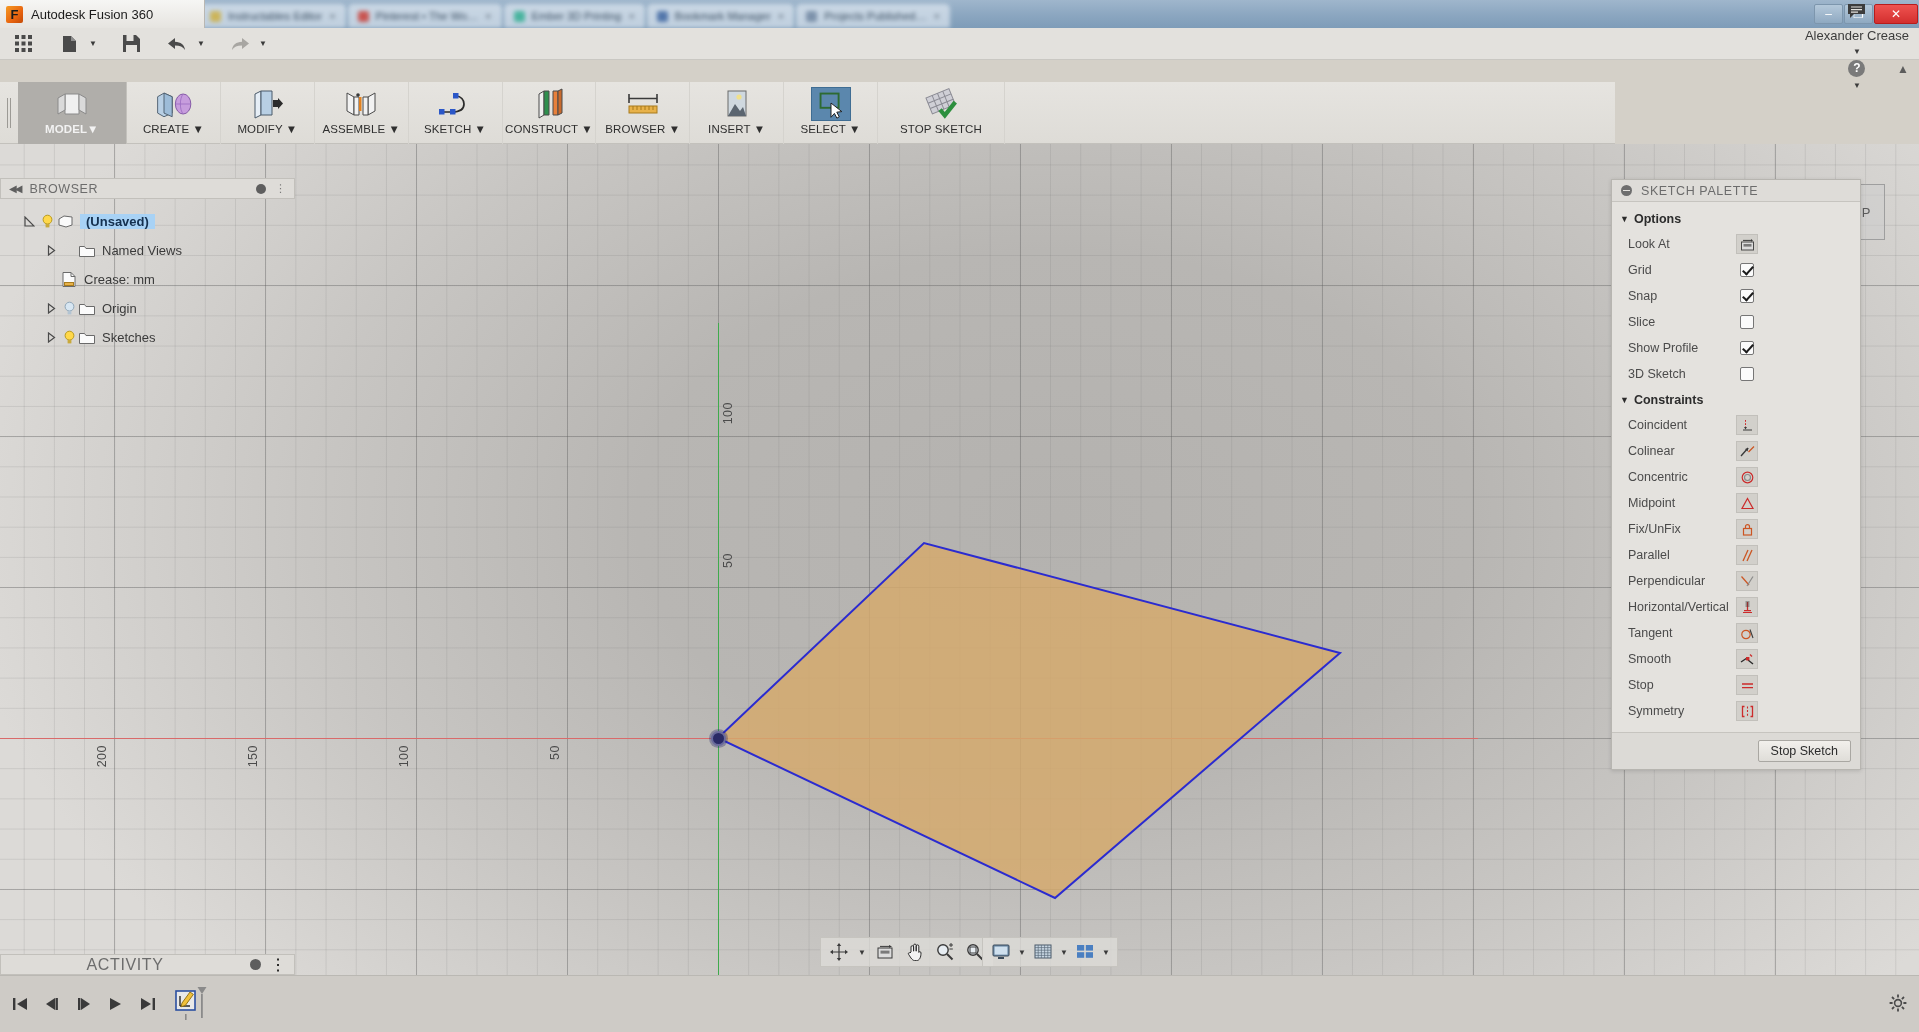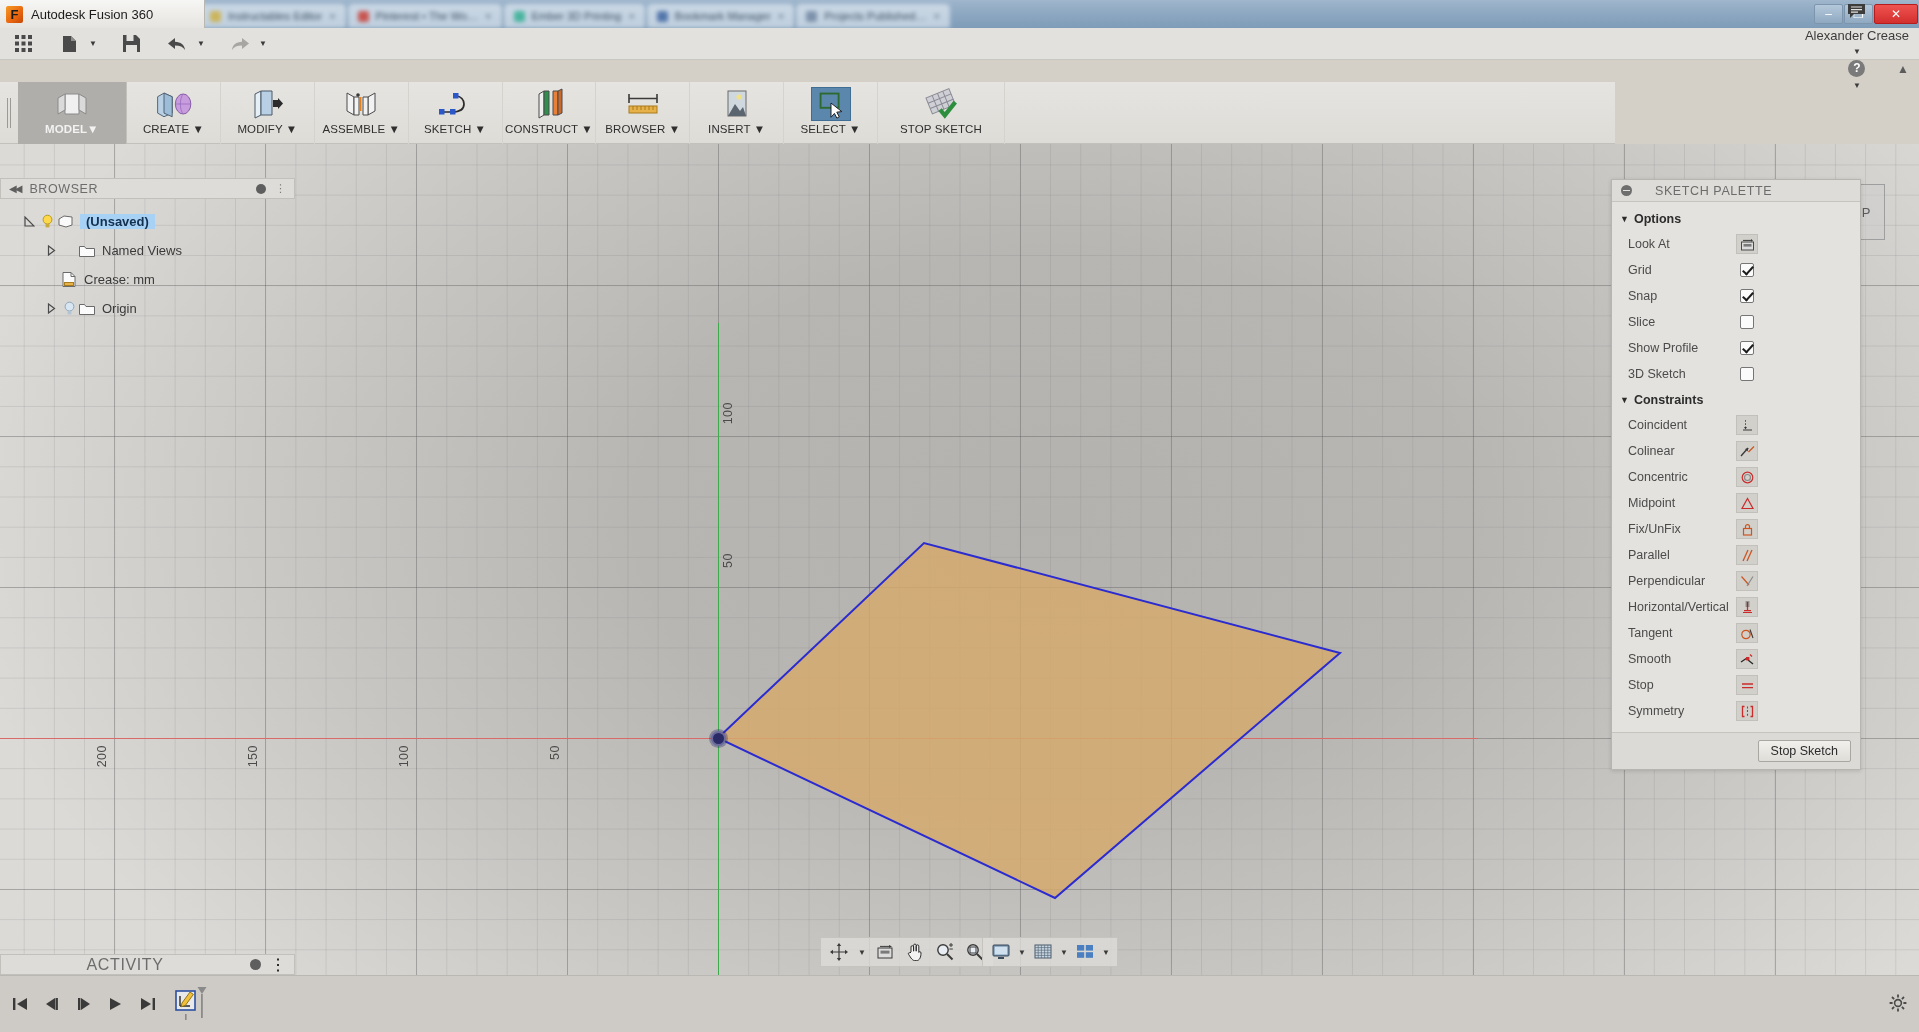--- a/index.html
+++ b/index.html
@@ -154,21 +154,21 @@
     font-size: 13px; color: #5b5b5b; letter-spacing: .5px;
   }
 
   
   .palette {
     position: absolute; right: 58px; top: 35px; width: 250px;
     background: #e4e2de; border: 1px solid #b7b5b0;
     box-shadow: 0 1px 4px rgba(0,0,0,.14);
   }
   .pal-head {
-    height: 22px; display: flex; align-items: center; gap: 23px; padding: 0 9px;
+    height: 22px; display: flex; align-items: center; gap: 9px; padding: 0 9px;
     background: #dedcd8; border-bottom: 1px solid #c6c4bf;
   }
   .pal-head .dot {
     width: 11px; height: 11px; border-radius: 50%; background: #6e6e6e;
     position: relative;
   }
   .pal-head .dot::after { content:""; position:absolute; left:2px; top:5px; width:7px; height:1px; background:#e4e2de; }
   .pal-title { font-size: 12.5px; color: #6c6c6c; letter-spacing: .6px; }
 
   .pal-body { padding: 4px 0 8px 0; background: #e0dedа; }
@@ -872,20 +872,39 @@
             </svg>
         </span>
         <span class="tw">
           <svg width="16" height="13" viewBox="0 0 16 13">
               <path d="M.5 2.5h5l1.5 2h8.5v8H.5z" fill="#fbfbfb" stroke="#6a6a6a"></path>
             </svg>
         </span>
         <span class="tlabel">Origin</span>
       </div>
 
+      <div class="trow" style="padding-left:42px">
+        <span class="tw">
+          <svg width="9" height="11" viewBox="0 0 9 11">
+              <path d="M1.5 1l6 4.5-6 4.5z" fill="none" stroke="#4a4a4a" stroke-width="1.2"></path>
+            </svg>
+        </span>
+        <span class="tw">
+          <svg width="13" height="15" viewBox="0 0 13 15">
+              <circle cx="6.5" cy="5.6" r="4.4" fill="#ffd84a" stroke="#b89a1f"></circle>
+              <rect x="4.6" y="10" width="3.8" height="3.4" fill="#c9a93a"></rect>
+            </svg>
+        </span>
+        <span class="tw">
+          <svg width="16" height="13" viewBox="0 0 16 13">
+              <path d="M.5 2.5h5l1.5 2h8.5v8H.5z" fill="#fbfbfb" stroke="#6a6a6a"></path>
+            </svg>
+        </span>
+        <span class="tlabel">Sketches</span>
+      </div>
     </div>
   </div>
 
   <div class="activity">
     <span class="ttl">ACTIVITY</span>
     <span class="dotbtn" style="width:11px;height:11px;border-radius:50%;background:#5e5e5e;"></span>
     <span class="grip">⋮</span>
   </div>
 
   <div class="timeline">

